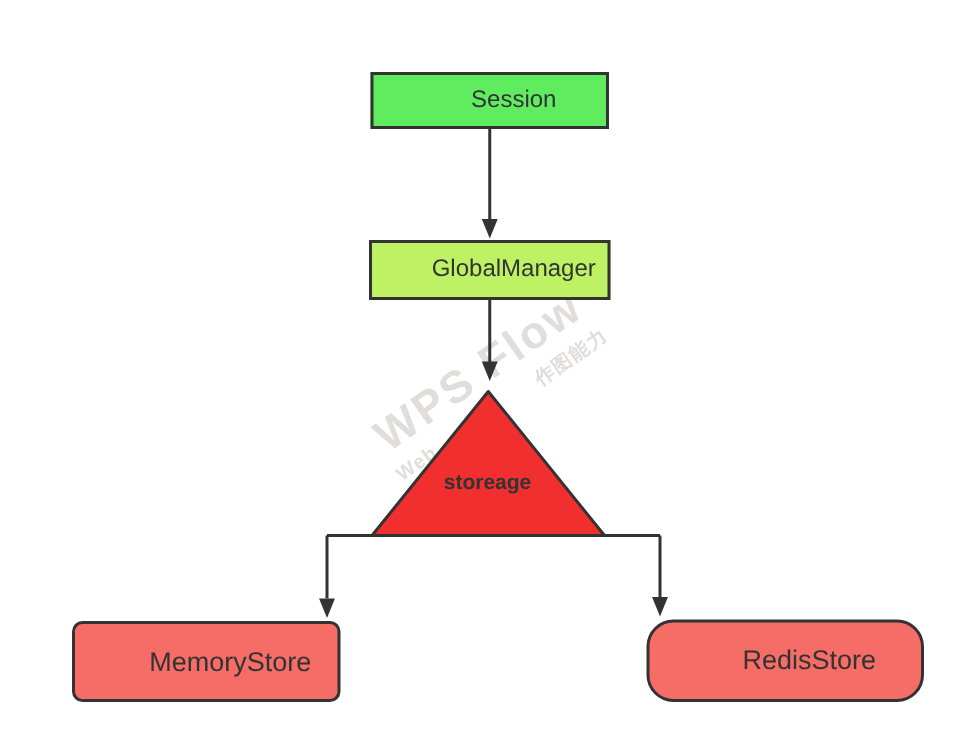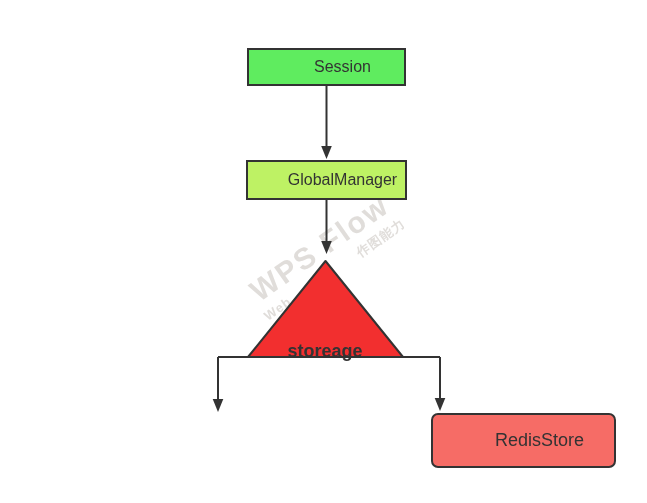--- a/index.html
+++ b/index.html
@@ -76,35 +76,34 @@
   }
   .node-memory-store {
     left: 48px; top: 414px; width: 179px; height: 54px;
     background: #F66C66;
     border-radius: 7px;
     font-size: 18px;
   }
   .node-redis-store {
     left: 431px; top: 413px; width: 185px; height: 55px;
     background: #F66C66;
-    border-radius: 7px;
+    border-radius: 18px;
     font-size: 18px;
   }
   .triangle-label {
     position: absolute;
     z-index: 2;
     left: 325px;
     top: 313px;
     transform: translateX(-50%);
     width: 120px;
     text-align: center;
-    font-size: 18px;
+    font-size: 14px;
     font-weight: 700;
     color: #333333;
-    margin-top: 28px;
   }
 </style>
 </head>
 <body>
 
 <div class="canvas">
 
   <div class="watermark">
     <div class="wm-main">WPS Flow</div>
     <div class="wm-sub">
@@ -139,18 +138,21 @@
   <div class="node node-session">
     <span>Session</span>
   </div>
 
   <div class="node node-global-manager">
     <span>GlobalManager</span>
   </div>
 
   <div class="triangle-label">storeage</div>
 
+  <div class="node node-memory-store">
+    <span>MemoryStore</span>
+  </div>
 
   <div class="node node-redis-store">
     <span>RedisStore</span>
   </div>
 
 </div>
 
 </body></html>

